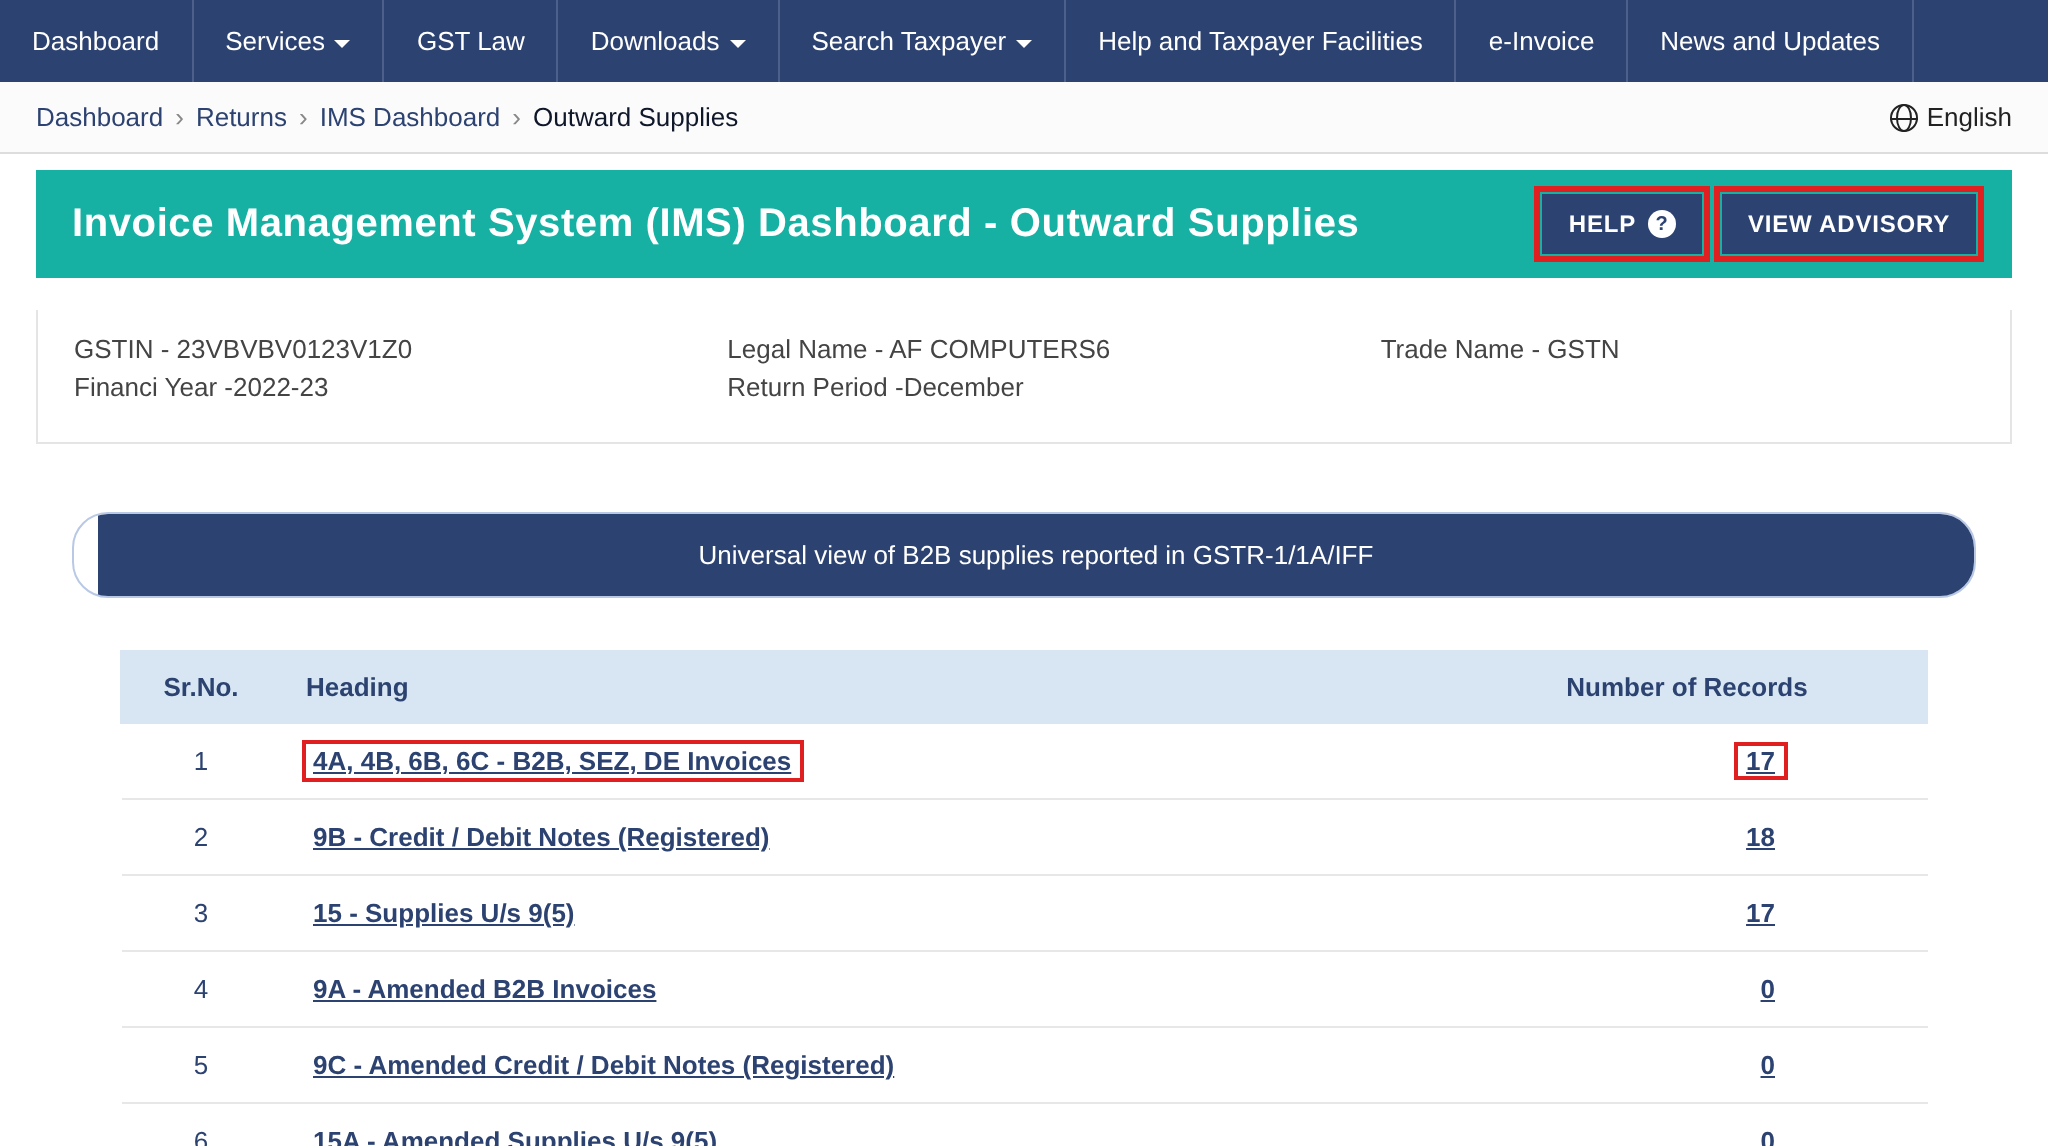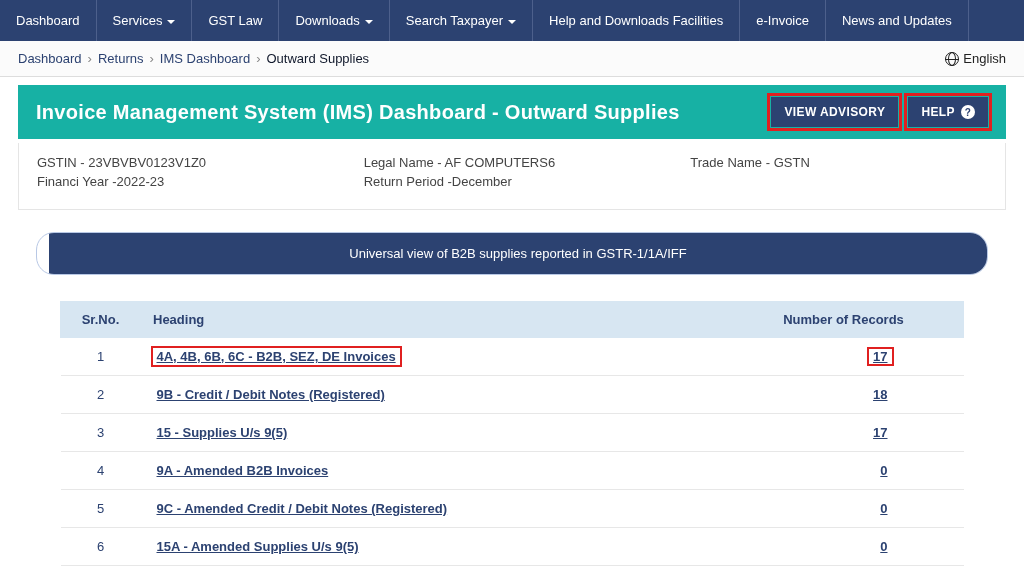--- a/index.html
+++ b/index.html
@@ -84,21 +84,21 @@
     letter-spacing: .4px;
   }
   .redbox { outline: 3px solid #e02020; outline-offset: 1px; }
   .help-q {
     display: inline-flex; width: 14px; height: 14px; border-radius: 50%;
     background: #fff; color: #2c4271; font-size: 10px; font-weight: bold;
     align-items: center; justify-content: center;
   }
   
   .meta {
-    margin: 4px 18px;
+    margin: 16px 18px;
     border: 1px solid #e5e5e5; border-top: none;
     padding: 12px 18px 20px 18px;
     display: grid;
     grid-template-columns: 1fr 1fr 1fr;
     gap: 4px 30px;
     color: #444;
     font-size: 13px;
   }
   .meta div { white-space: nowrap; }
   
@@ -159,21 +159,21 @@
     </div>
   <div class="nav-item">
       <span>Downloads</span>
       <span class="caret"></span>
     </div>
   <div class="nav-item">
       <span>Search Taxpayer</span>
       <span class="caret"></span>
     </div>
   <div class="nav-item">
-      <span>Help and Downloads Facilities</span>
+      <span>Help and Taxpayer Facilities</span>
     </div>
   <div class="nav-item">
       <span>e-Invoice</span>
     </div>
   <div class="nav-item">
       <span>News and Updates</span>
     </div>
 </nav>
 
 <div class="crumbbar">
@@ -188,25 +188,25 @@
   </div>
   <div class="lang">
     <span class="globe"></span>
     <span>English</span>
   </div>
 </div>
 
 <div class="banner">
   <h1>Invoice Management System (IMS) Dashboard - Outward Supplies</h1>
   <div class="actions">
-    <button class="btn-dark redbox">VIEW ADVISORY</button>
     <button class="btn-dark redbox">
       <span>HELP</span>
       <span class="help-q">?</span>
     </button>
+    <button class="btn-dark redbox">VIEW ADVISORY</button>
   </div>
 </div>
 
 <div class="meta">
   <div><span>GSTIN - </span><span>23VBVBV0123V1Z0</span></div>
   <div><span>Legal Name - </span><span>AF COMPUTERS6</span></div>
   <div><span>Trade Name - </span><span>GSTN</span></div>
   <div><span>Financi Year -</span><span>2022-23</span></div>
   <div><span>Return Period -</span><span>December</span></div>
   <div></div>

